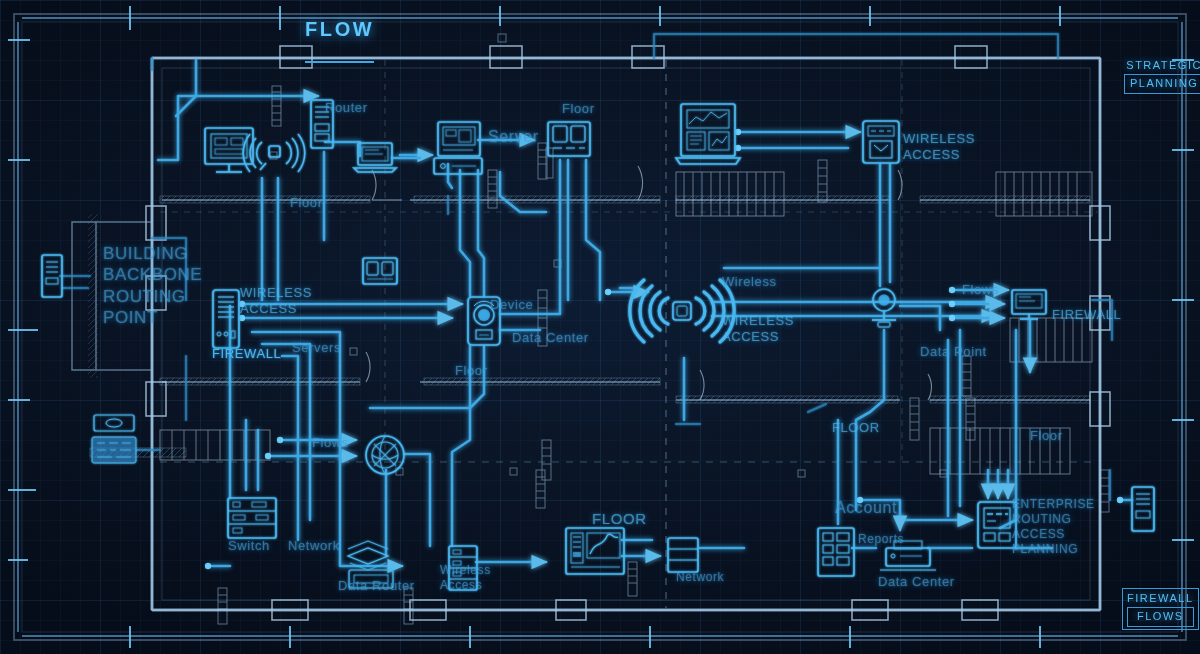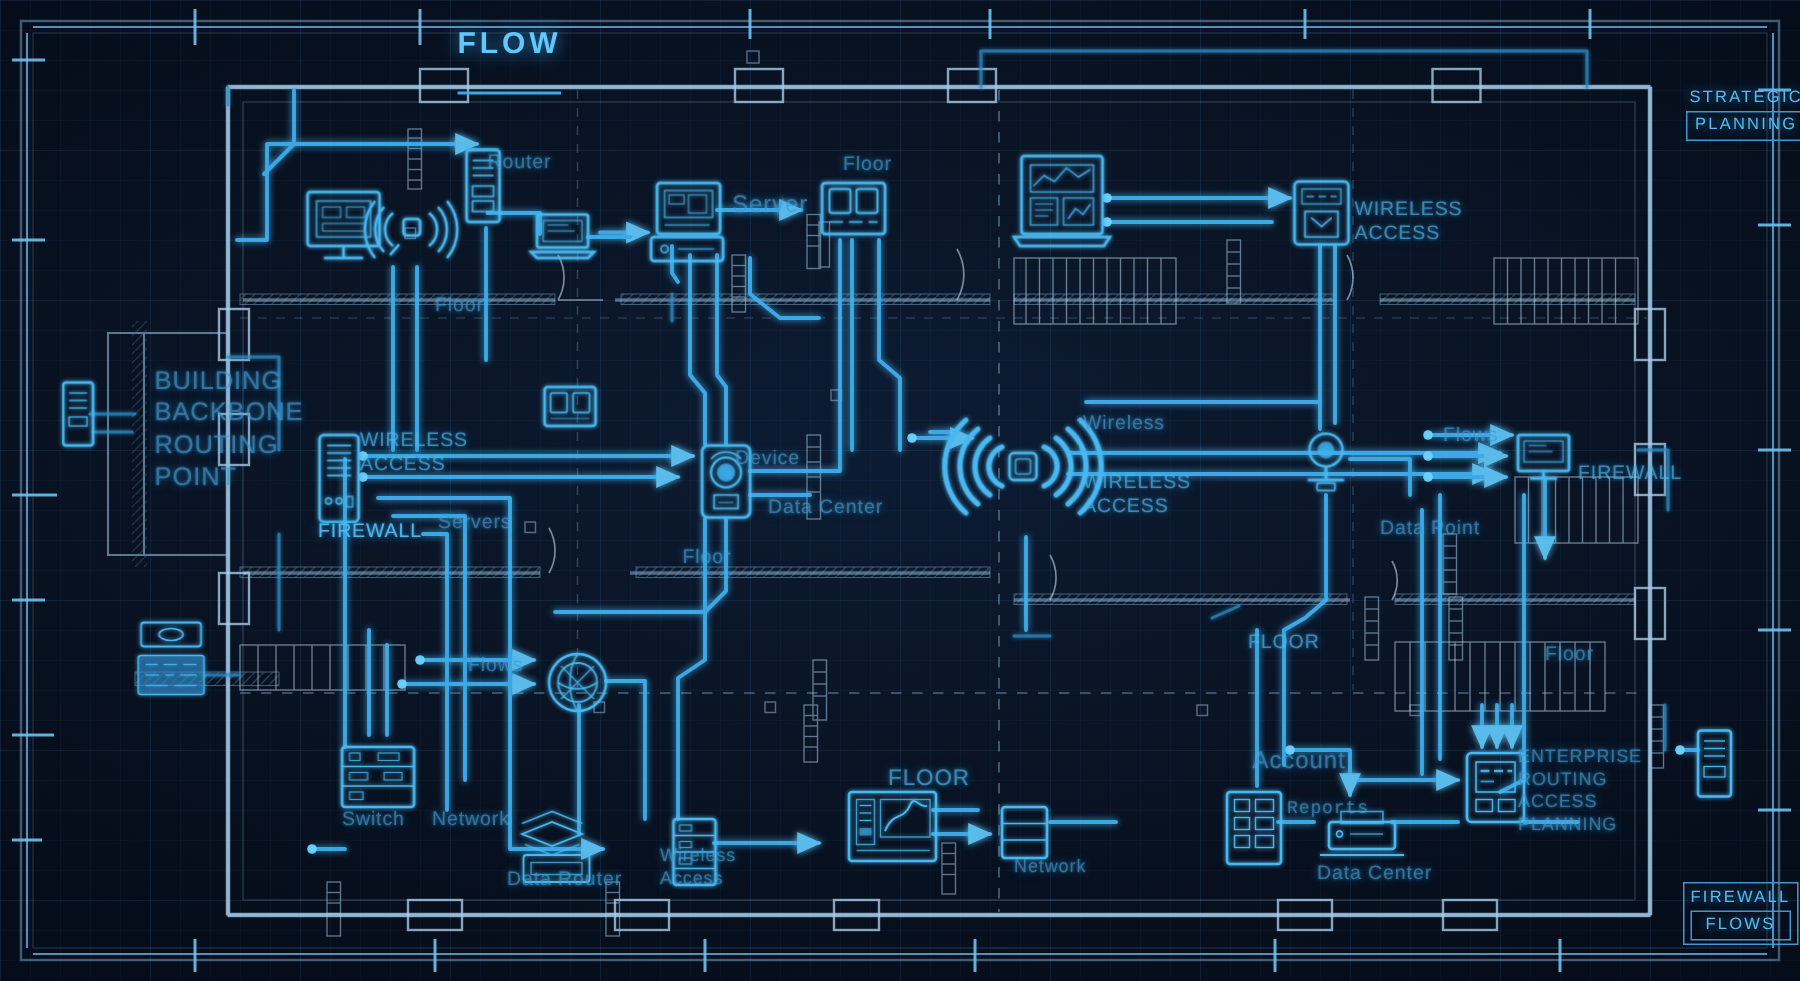--- a/index.html
+++ b/index.html
@@ -816,20 +816,20 @@
       <div class="lbl soft blur" style="left: 1030px; top: 428px; font-size: 13px;">Floor</div>
       <div class="lbl soft blur" style="left: 312px; top: 435px; font-size: 13px;">Flows</div>
       <div class="lbl soft blur" style="left: 228px; top: 538px; font-size: 13px; text-align: center;">Switch</div>
       <div class="lbl soft blur" style="left: 288px; top: 538px; font-size: 13px;">Network</div>
       <div class="lbl soft blur" style="left: 338px; top: 578px; font-size: 13px;">Data Router</div>
       <div class="lbl soft blur" style="left: 440px; top: 563px; font-size: 12px;">Wireless
 Access</div>
       <div class="lbl cap blur" style="left: 592px; top: 510px; font-size: 15px;">FLOOR</div>
       <div class="lbl soft blur" style="left: 676px; top: 570px; font-size: 12px;">Network</div>
       <div class="lbl soft blur" style="left: 835px; top: 498px; font-size: 16px;">Account</div>
-      <div class="lbl soft blur" style="left: 858px; top: 532px; font-size: 12px; font-family: Liberation Mono, monospace;">Reports</div>
+      <div class="lbl soft blur" style="left: 858px; top: 532px; font-size: 12px;">Reports</div>
       <div class="lbl soft blur" style="left: 878px; top: 574px; font-size: 13px;">Data Center</div>
       <div class="lbl cap blur soft" style="left: 1012px; top: 497px; font-size: 12px;">ENTERPRISE
 ROUTING
 ACCESS
 PLANNING</div>
     </div>
 </div>
 
 </body></html>

